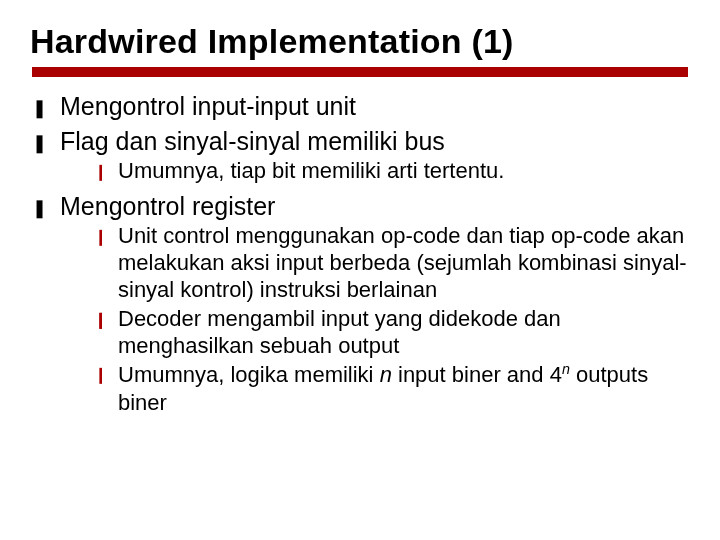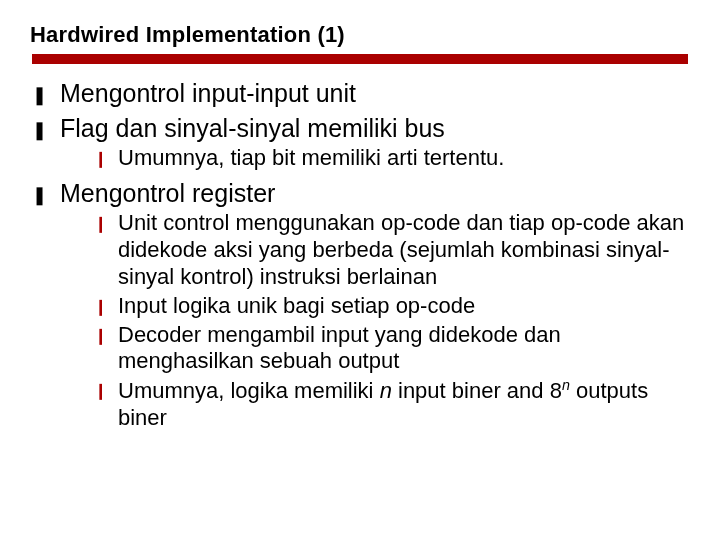--- a/index.html
+++ b/index.html
@@ -14,21 +14,21 @@
   }
   .slide {
     box-sizing: border-box;
     width: 720px;
     height: 540px;
     padding: 18px 30px 20px 30px;
   }
   .title {
     font-family: Arial, Helvetica, sans-serif;
     font-weight: 900;
-    font-size: 22px;
+    font-size: 34px;
     letter-spacing: 0.2px;
     margin: 4px 0 6px 0;
   }
   .rule {
     height: 10px;
     background: #aa0000;
     margin: 4px 2px 14px 2px;
   }
   ul.level1 {
     list-style: none;
@@ -97,31 +97,30 @@
         </li>
       </ul>
     </li>
 
     <li>
       <span class="bullet1">❚</span>
       <span>Mengontrol register</span>
       <ul class="level2">
         <li>
           <span class="bullet2">❙</span>
-          <span>Unit control menggunakan op-code dan tiap op-code akan didekode aksi yang berbeda (sejumlah kombinasi sinyal-sinyal kontrol) instruksi berlainan</span>
+          <span>Unit control menggunakan op-code dan tiap op-code akan melakukan aksi input berbeda (sejumlah kombinasi sinyal-sinyal kontrol) instruksi berlainan</span>
         </li>
         <li>
           <span class="bullet2">❙</span>
-          <span>Input logika unik bagi setiap op-code</span>
         </li>
         <li>
           <span class="bullet2">❙</span>
           <span>Decoder mengambil input yang didekode dan menghasilkan sebuah output</span>
         </li>
         <li>
           <span class="bullet2">❙</span>
-          <span>Umumnya, logika memiliki </span><span class="ital">n</span><span> input biner and 8</span><span class="sup">n</span><span> outputs biner</span>
+          <span>Umumnya, logika memiliki </span><span class="ital">n</span><span> input biner and 4</span><span class="sup">n</span><span> outputs biner</span>
         </li>
       </ul>
     </li>
 
   </ul>
 </div>
 
 </body></html>

